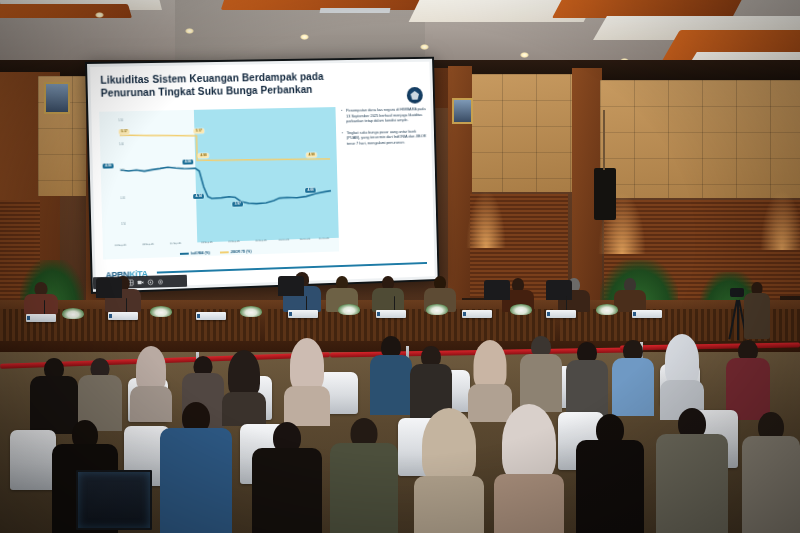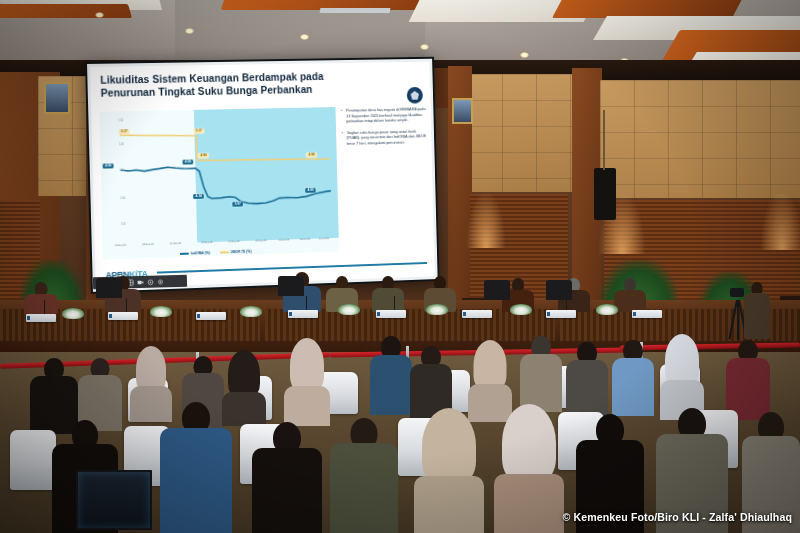--- a/index.html
+++ b/index.html
@@ -481,14 +481,13 @@
     <div class="a-head" style="top:0;width:28px;height:32px;background:#1a1310;"></div>
     <div class="a-body" style="top:26px;width:72px;height:102px;background:#6d6a5c;"></div>
   </div>
   <div class="aud" style="left:742px;top:412px;width:58px;height:121px;">
     <div class="a-head" style="top:0;width:26px;height:30px;background:#241b14;"></div>
     <div class="a-body" style="top:24px;width:58px;height:100px;background:#8a8376;"></div>
   </div>
 
   <div class="vig"></div>
 
-  <div class="credit">© Kemenkeu Foto/Biro KLI - Zalfa' Dhiaulhaq</div>
 </div>
 
 </body></html>

